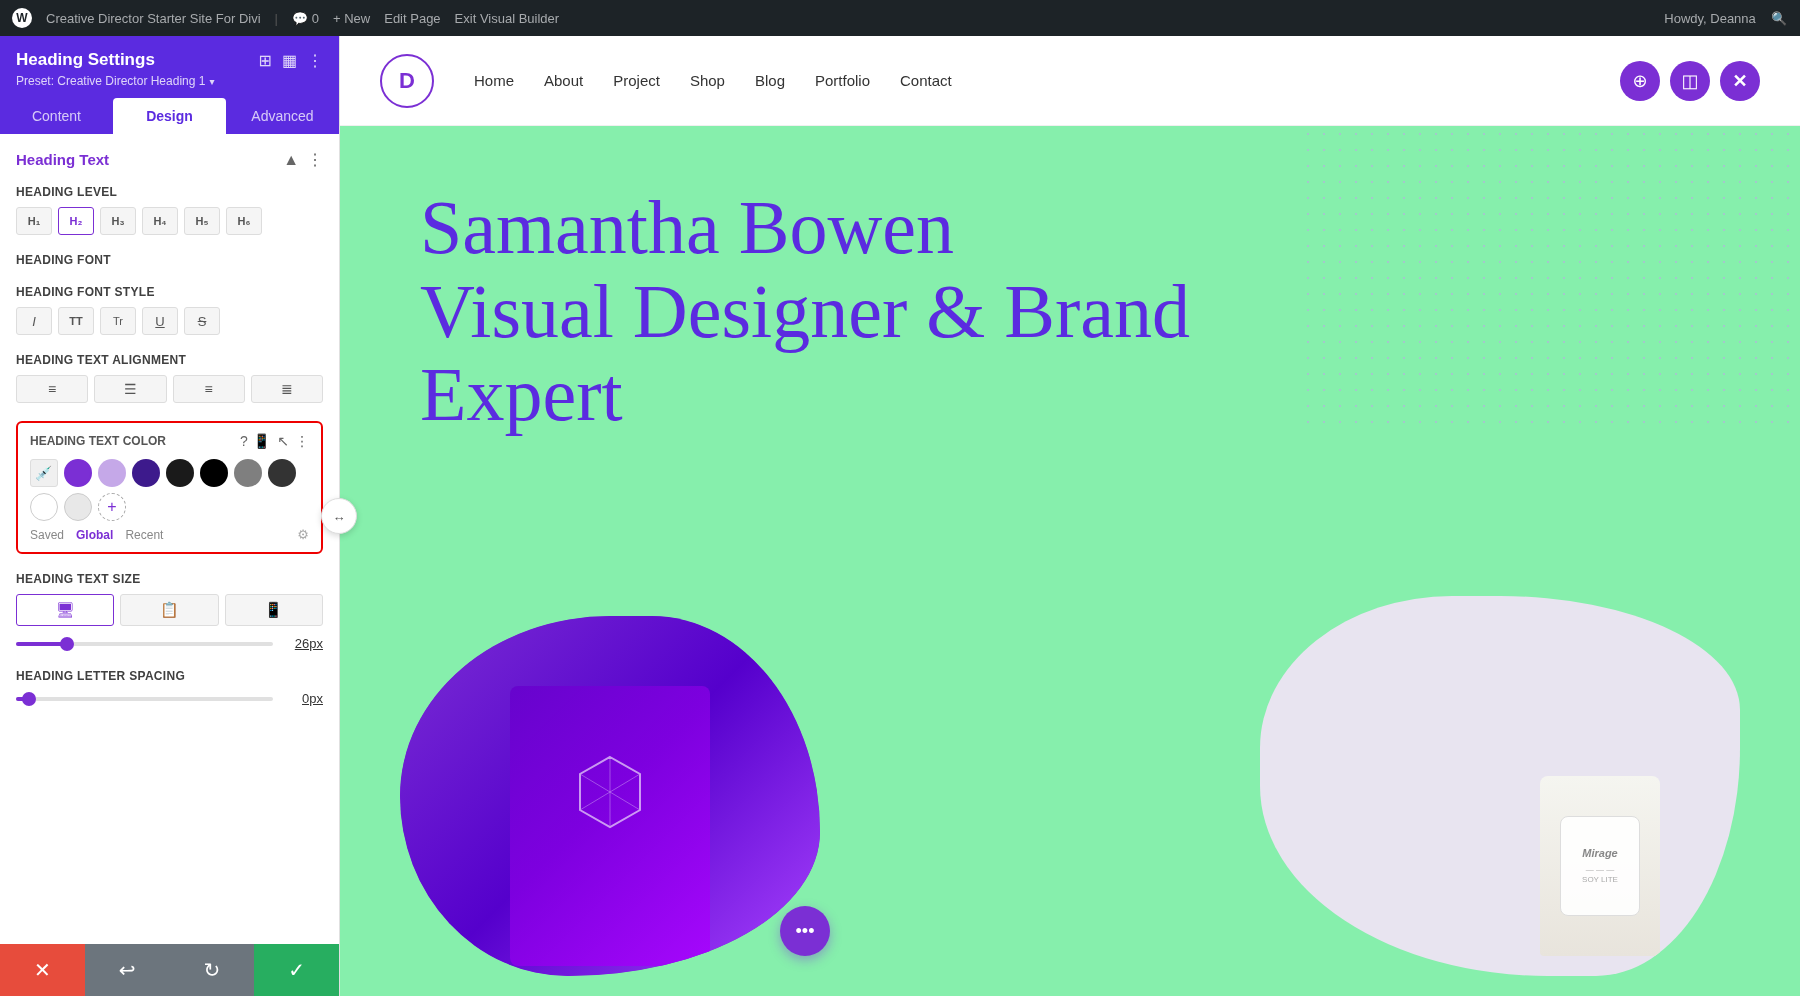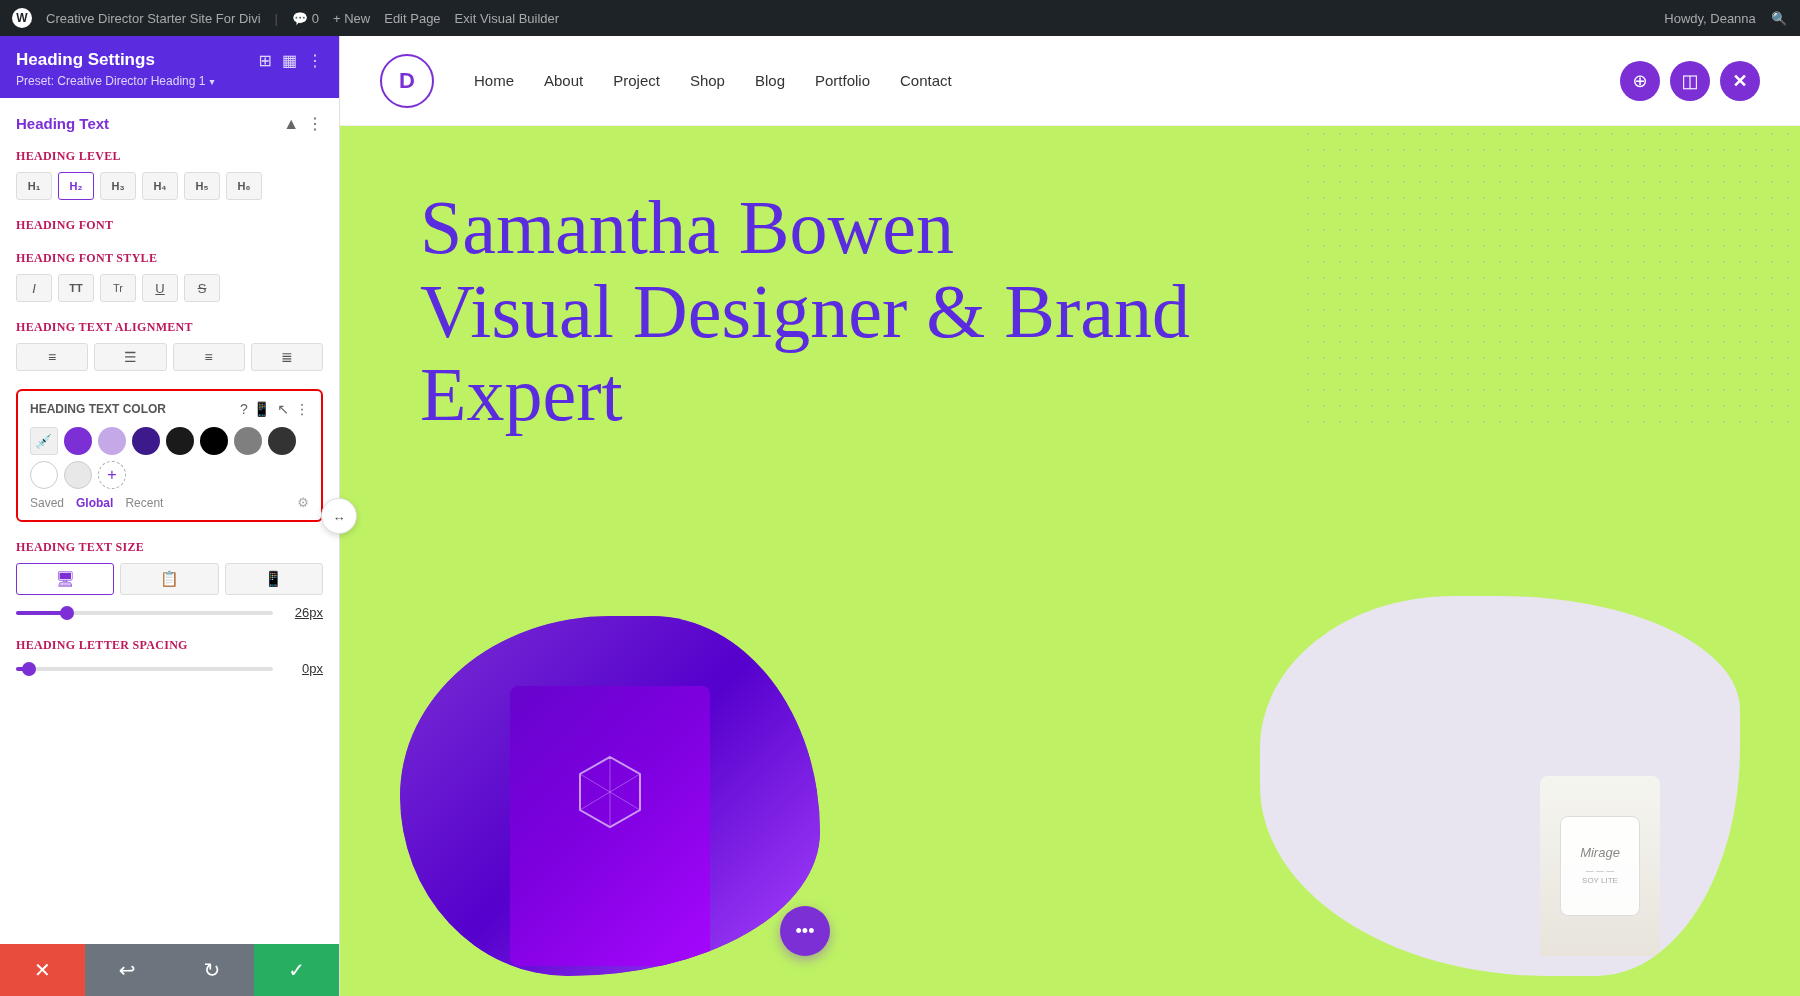--- a/index.html
+++ b/index.html
@@ -135,25 +135,24 @@
       gap: 8px;
     }
     .section-collapse { cursor: pointer; color: #666; font-size: 16px; }
     .section-more { cursor: pointer; color: #666; font-size: 16px; }
 
     
     .field { margin-bottom: 18px; }
     .field-label {
       font-size: 12px;
       font-weight: 600;
-      color: #be185d;
+      color: #404040;
       margin-bottom: 8px;
       text-transform: uppercase;
       letter-spacing: 0.3px;
-      font-family: Liberation Serif, serif;
     }
 
     
     .heading-level-btns {
       display: flex;
       gap: 6px;
     }
     .h-btn {
       width: 36px; height: 28px;
       border: 1px solid #ddd;
@@ -453,21 +452,21 @@
       display: flex; align-items: center; justify-content: center;
       color: #fff;
       font-size: 16px;
       cursor: pointer;
     }
 
     
     .hero-section {
       flex: 1;
       position: relative;
-      background: #bef264;
+      background: #86efac;
       overflow: hidden;
       padding: 60px 80px 40px;
     }
 
     
     .dotted-bg {
       position: absolute;
       top: 0; right: 0;
       width: 500px; height: 300px;
       background-image: radial-gradient(circle, #c0a0e8 1px, transparent 1px);
@@ -618,20 +617,31 @@
           <span class="panel-header-icon">▦</span>
           <span class="panel-header-icon">⋮</span>
         </div>
       </div>
       <div class="panel-preset">
         <span>Preset: Creative Director Heading 1</span>
         <span class="chevron">▾</span>
       </div>
     </div>
 
+    <div class="panel-tabs">
+      <div class="panel-tab">
+        <span>Content</span>
+      </div>
+      <div class="panel-tab active">
+        <span>Design</span>
+      </div>
+      <div class="panel-tab">
+        <span>Advanced</span>
+      </div>
+    </div>
 
     <div class="panel-content">
 
       <div class="section-header">
         <span class="section-title">Heading Text</span>
         <div class="section-controls">
           <span class="section-collapse collapse-icon">▲</span>
           <span class="section-more">⋮</span>
         </div>
       </div>
@@ -800,21 +810,21 @@
             <line x1="70" y1="22" x2="10" y2="58" stroke="white" stroke-width="1" opacity="0.5"></line>
           </svg>
         </div>
 
         <div class="second-image-area">
           <div class="blob-shape2">
 
             <div class="candle-image">
               <div class="candle-jar">
                 <div style="font-size:11px;color:#666;text-align:center;line-height:1.3;">
-                  <div style="font-style:italic;font-size:13px;color:#888;margin-bottom:4px;">Mirage</div>
+                  <div style="font-style:italic;font-size:11px;color:#888;margin-bottom:4px;font-weight:bold;">Mirage</div>
                   <div style="font-size:8px;color:#aaa;">— — —</div>
                   <div style="font-size:8px;color:#aaa;">SOY LITE</div>
                 </div>
               </div>
             </div>
           </div>
         </div>
       </div>
 
       <div class="floating-btn">

